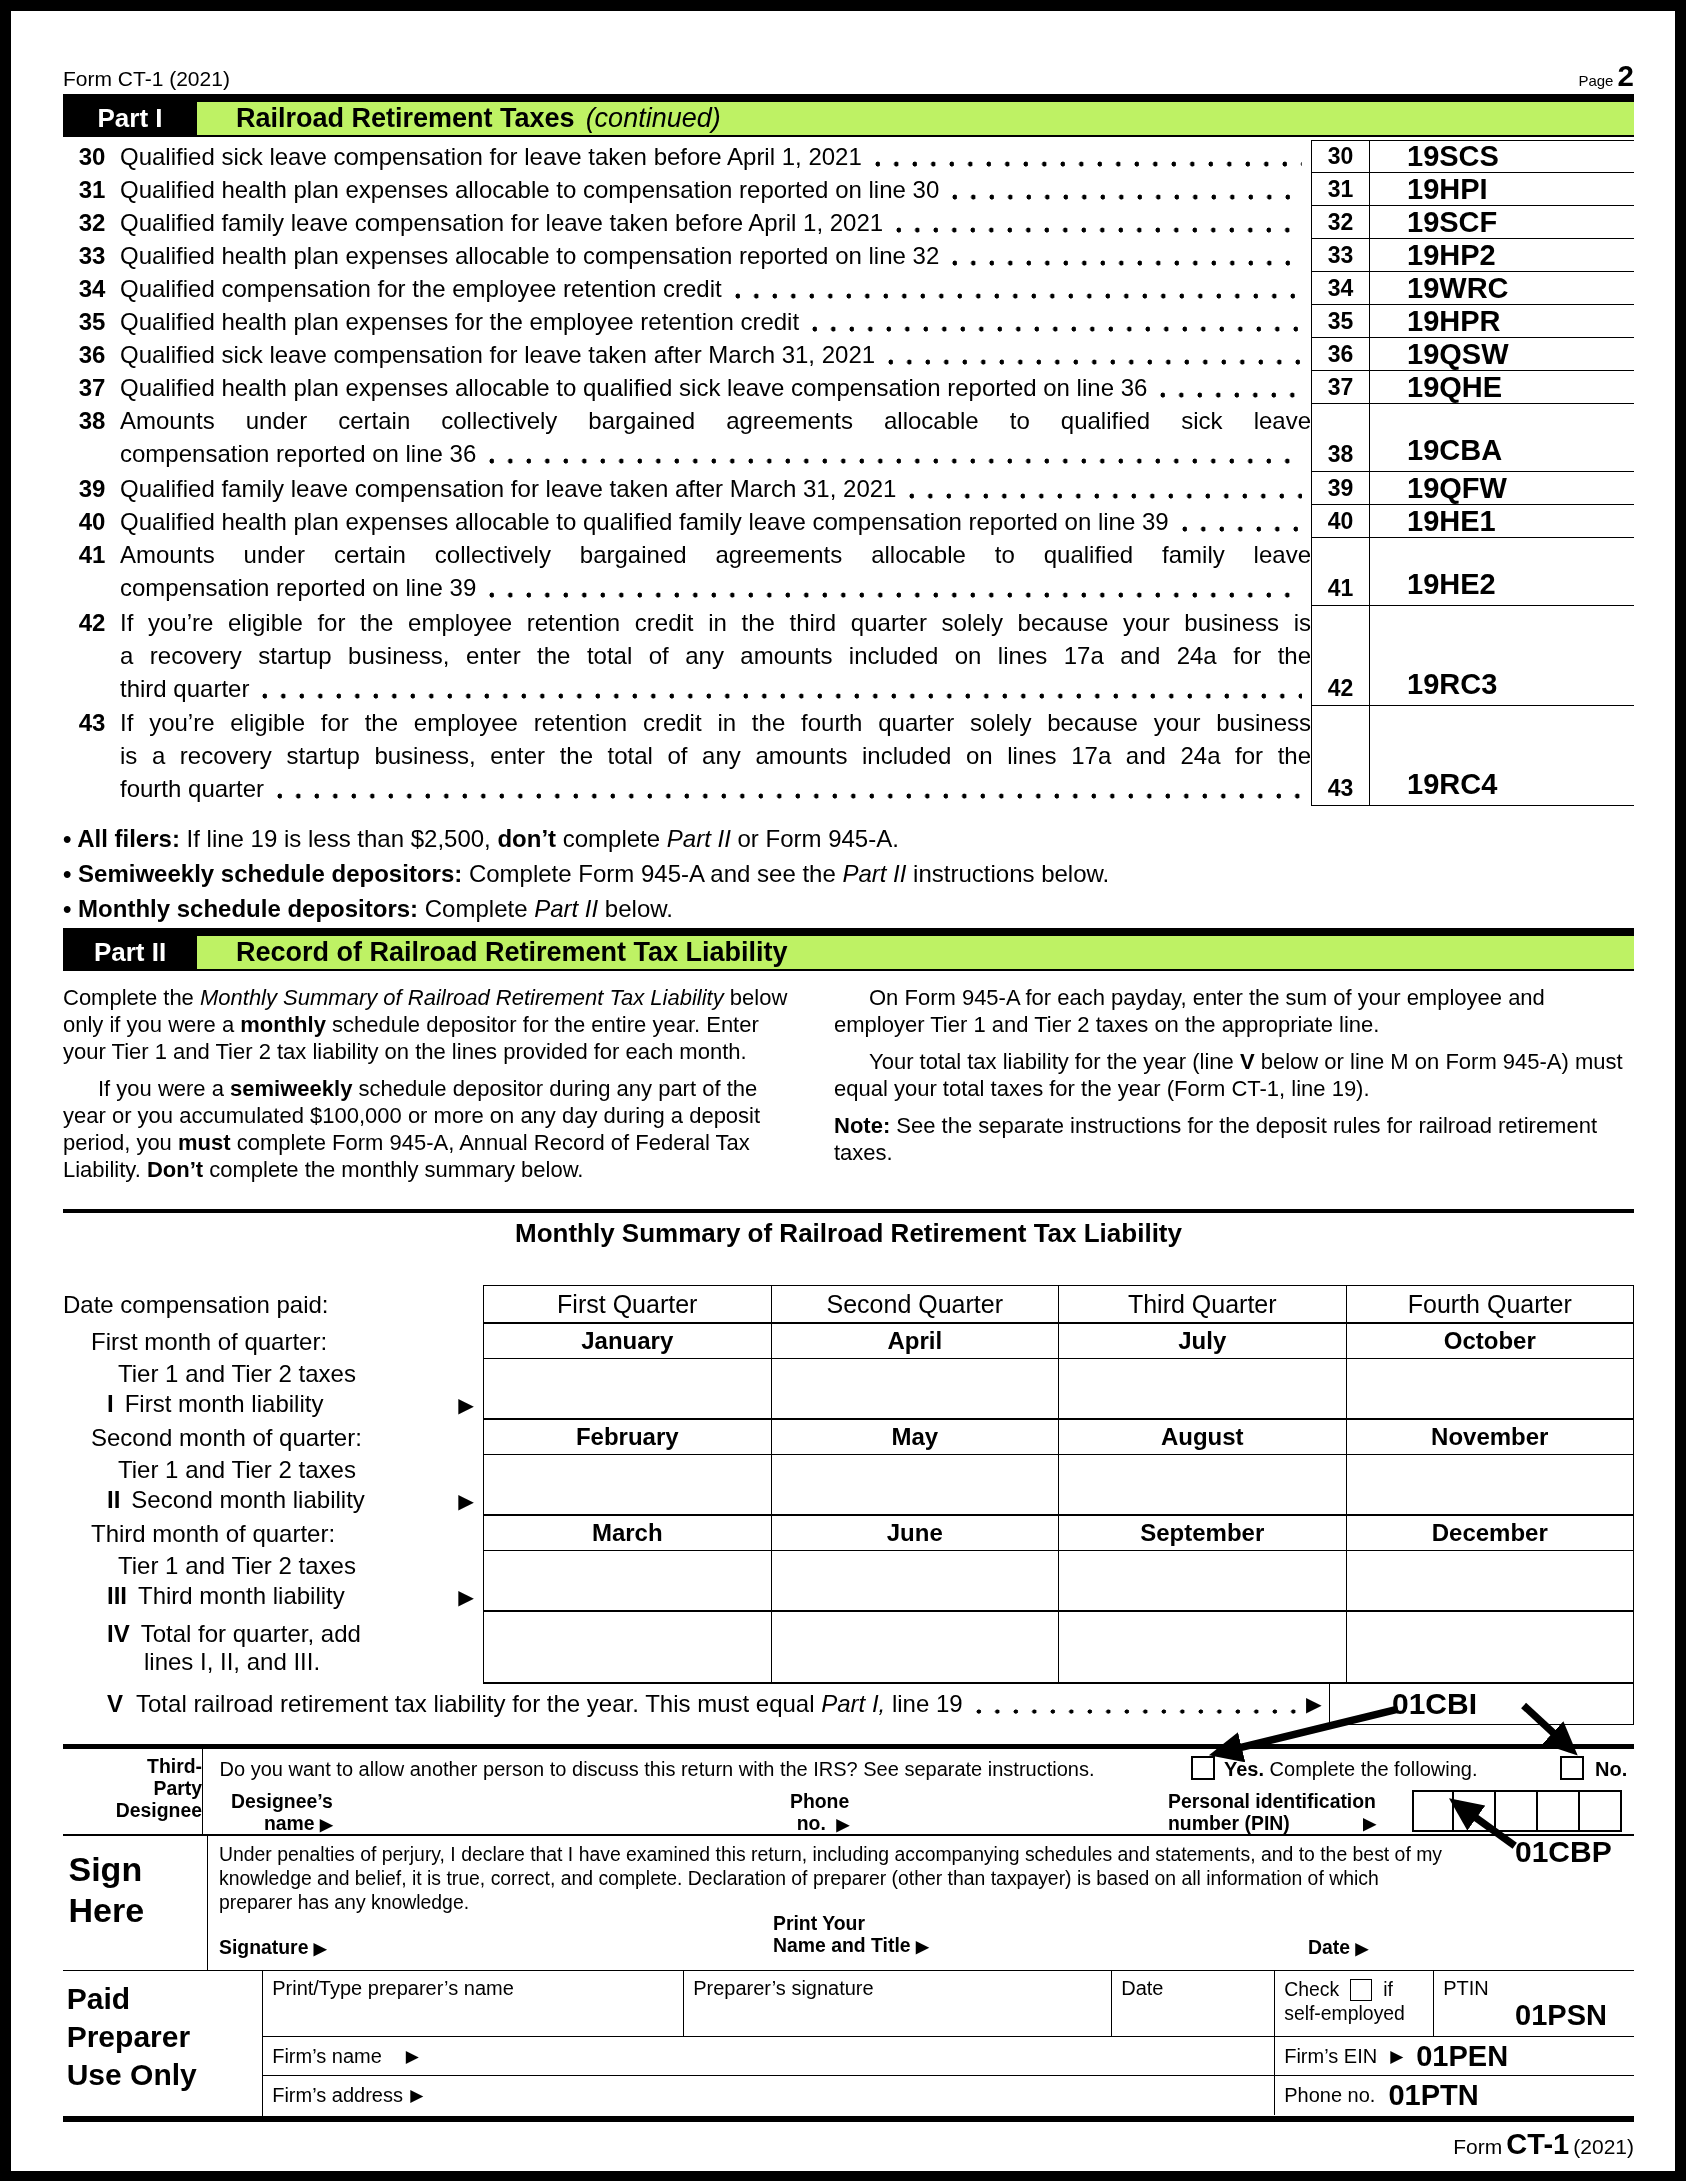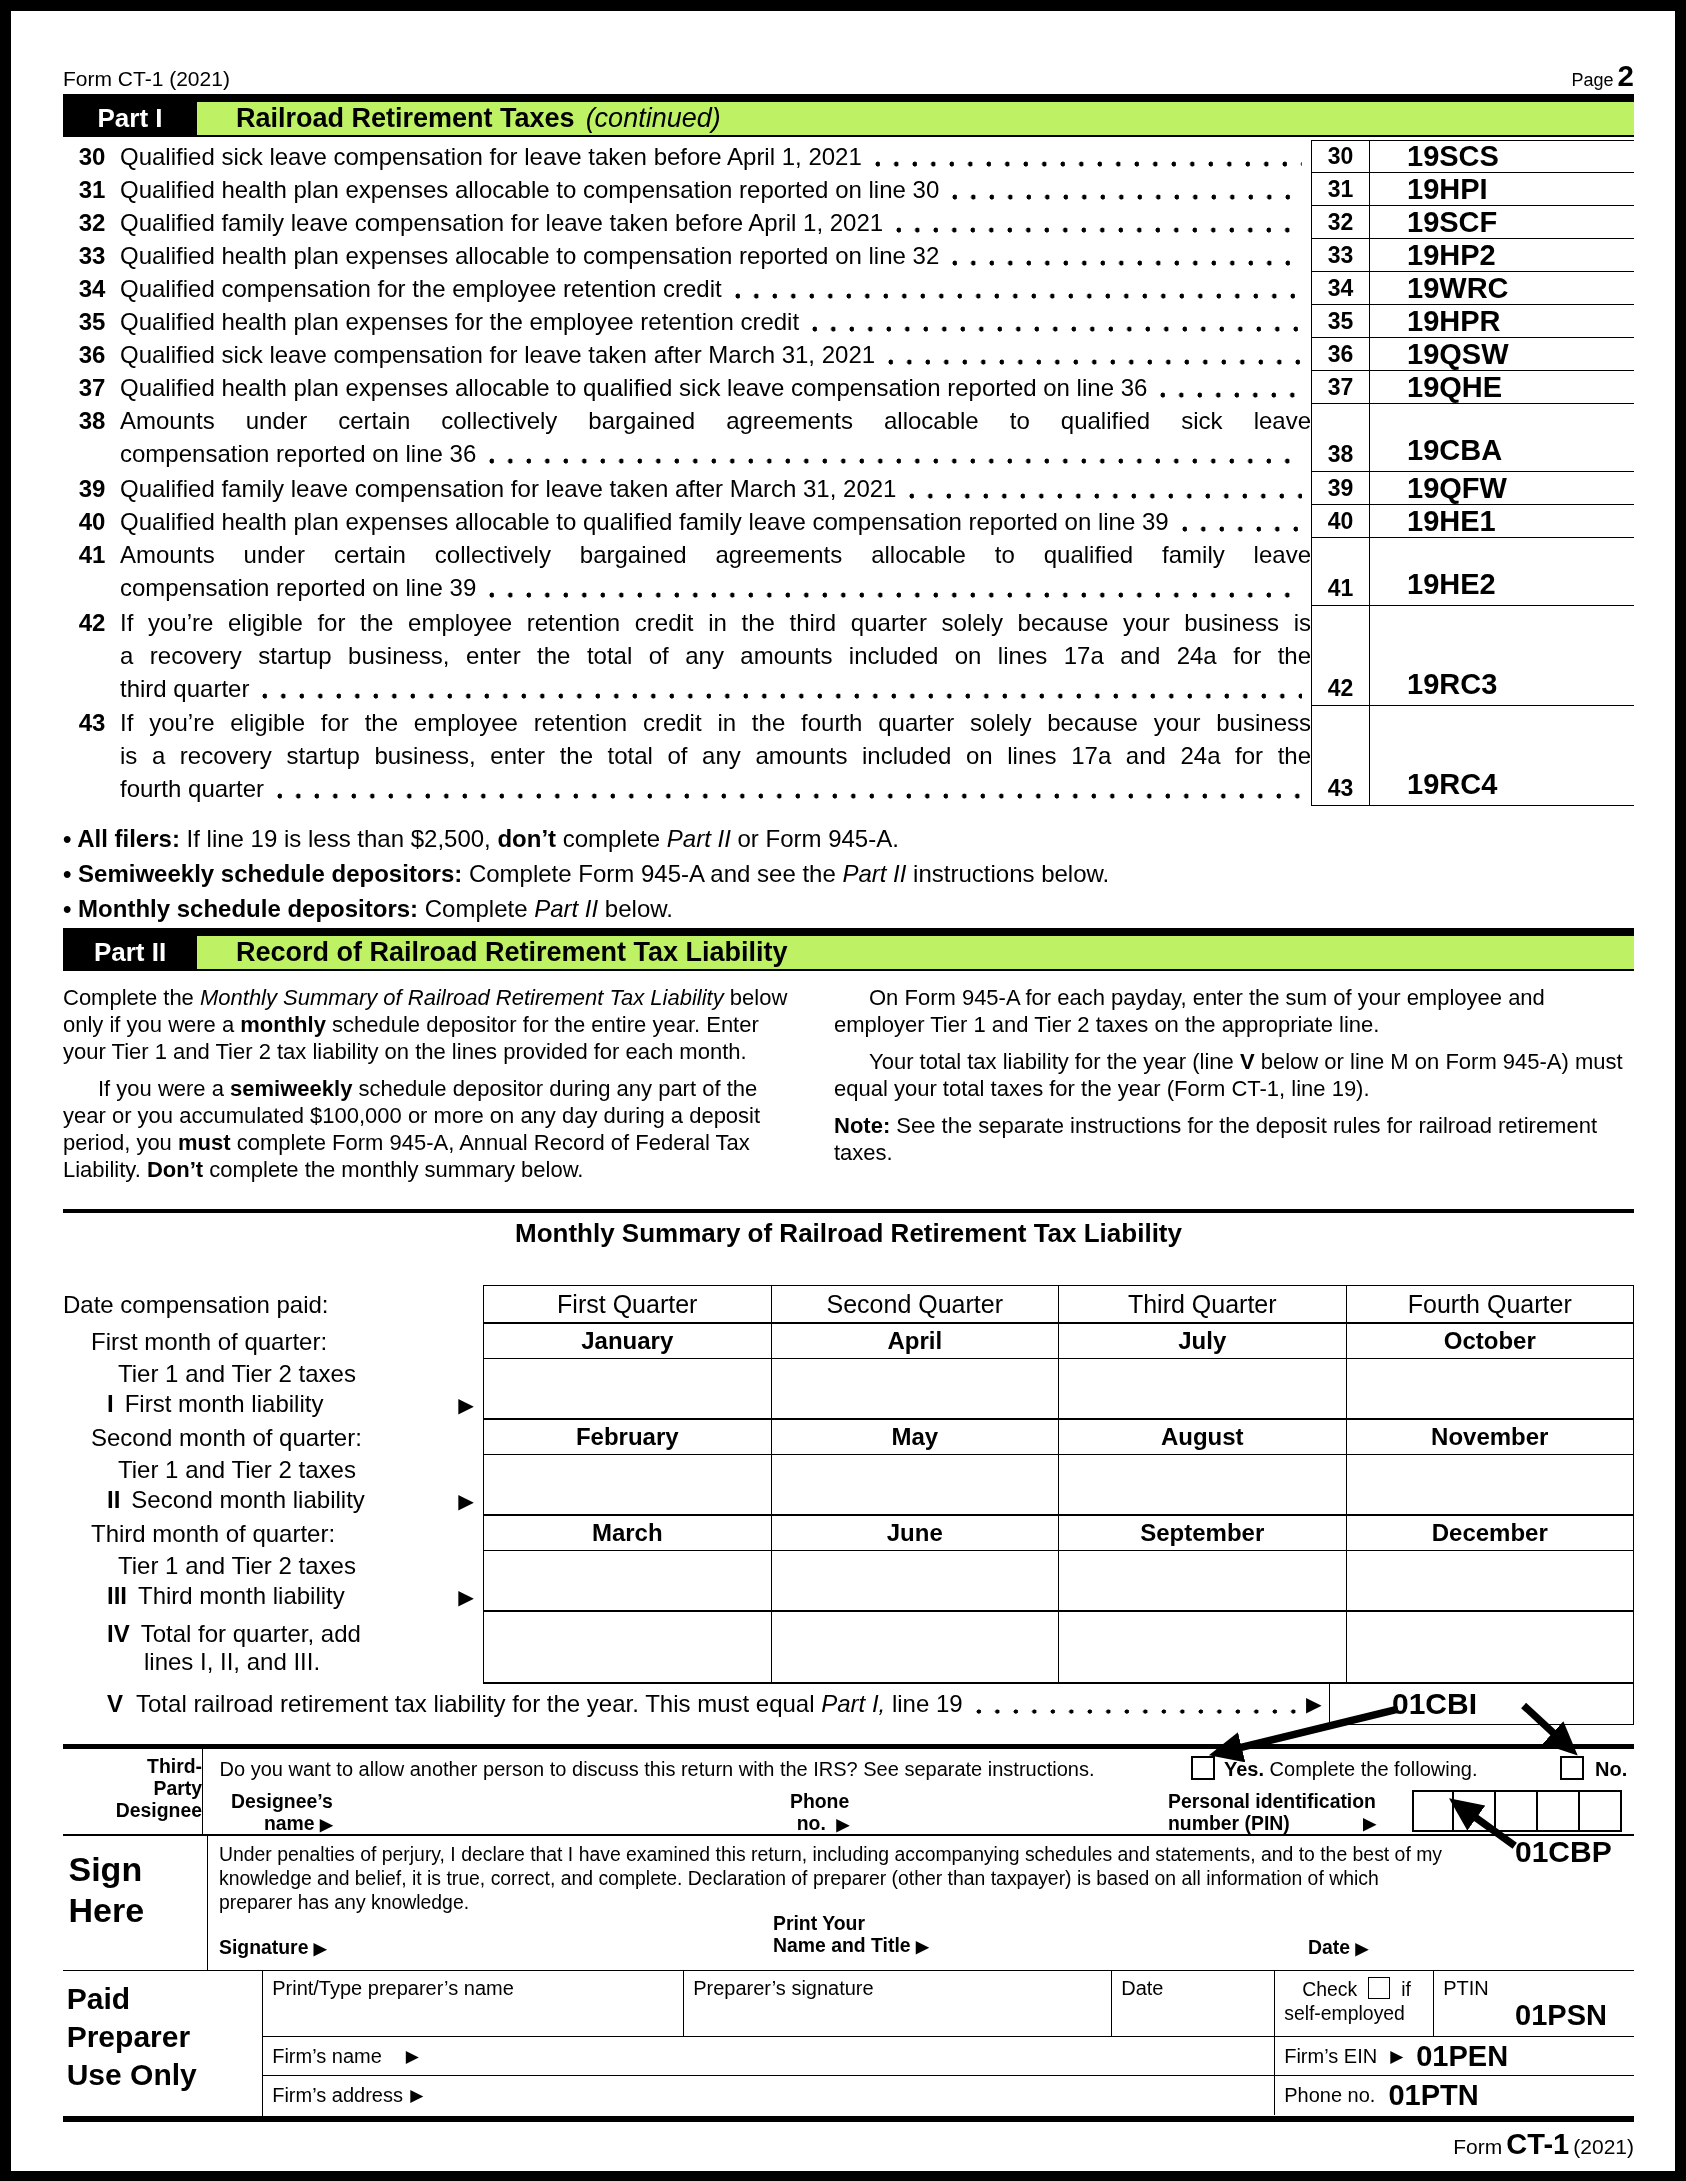--- a/index.html
+++ b/index.html
@@ -7,21 +7,21 @@
   body { font-family:"Liberation Sans", sans-serif; color:#000; }
   .page { position:relative; width:1686px; height:2182px; background:#fff; overflow:hidden; }
   .frame { position:absolute; inset:0; border:11px solid #000; pointer-events:none; z-index:50; }
   .b { font-weight:bold; }
   .i { font-style:italic; }
   .arr { font-size:0.85em; }
 
   
   .pghead { position:absolute; top:59px; left:63px; width:1571px; display:flex; justify-content:space-between; align-items:baseline; }
   .pghead .fid { font-size:21px; }
-  .pghead .plabel { font-size:18px;text-align:right; }
+  .pghead .plabel { font-size:15px;text-align:right; }
   .pghead .pnum { font-size:29.5px; font-weight:bold; }
 
   
   .pbar { position:absolute; left:63px; width:1571px; border-top:8.3px solid #000; border-bottom:2.8px solid #000; height:43px; display:flex; align-items:stretch; background:#bef264; }
   .ptag { background:#000; color:#fff; font-weight:bold; font-size:26px; width:134px; display:flex; align-items:center; justify-content:center; }
   .ptitle { font-weight:bold; font-size:27px; margin-left:39px; align-self:center; }
   .psuffix { font-style:italic; font-size:27px; margin-left:11px; align-self:center; }
 
   
   .p1rows { position:absolute; top:140px; left:63px; width:1571px; }
@@ -115,21 +115,21 @@
   .pp .slabel { width:200px; font-weight:bold; font-size:30px; line-height:38px; padding:9.2px 0 0 3.7px; }
   .pp .prow { display:flex; border-bottom:1.8px solid #000; }
   .pp .prow1 { height:66px; }
   .pp .prow2, .pp .prow3 { height:39px; align-items:center; }
   .pp .prow3 { border-bottom:none; }
   .pp .pcell { border-right:1.8px solid #000; padding:5.5px 0 0 9.2px; font-size:20px; }
   .pp .prow .pcell:last-child { border-right:none; }
   .pc1 { width:421px; } .pc2 { width:428px; } .pc3 { width:163px; }
   .pc4 { width:159px; font-size:19.4px !important; line-height:24px; }
   .pc5 { width:199px; position:relative; }
-  .pc4 .ckline { display:flex; align-items:flex-start; gap:11px;margin-left:18px; }
+  .pc4 .ckline { display:flex; align-items:flex-end; gap:11px; }
   .ckbox2 { width:22px; height:22px; border:1.8px solid #000; display:inline-block; background:#fff; }
   .codeval { font-weight:bold; font-size:29px; }
   .pc5 .codeval { position:absolute; right:26px; bottom:3.7px; }
   .pp .wide1 { width:1012px; display:flex; align-items:center; padding-left:9.2px; font-size:20px; border-right:1.8px solid #000; height:100%; }
   .pp .wide2 { flex:1; display:flex; align-items:center; padding-left:9.2px; font-size:20px; height:100%; gap:13px; }
   .pp .wide1 .arr { margin-left:24px; }
 
   .footer { position:absolute; top:2128px; left:63px; width:1571px; text-align:right; }
   .footer .fw { font-size:21px; }
   .footer .fn { font-size:29px; font-weight:bold; }

